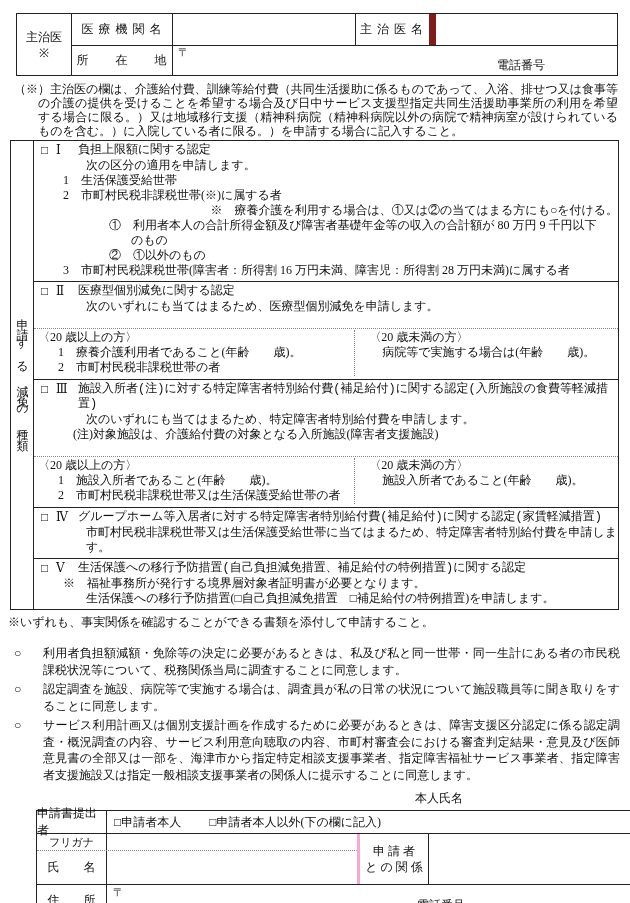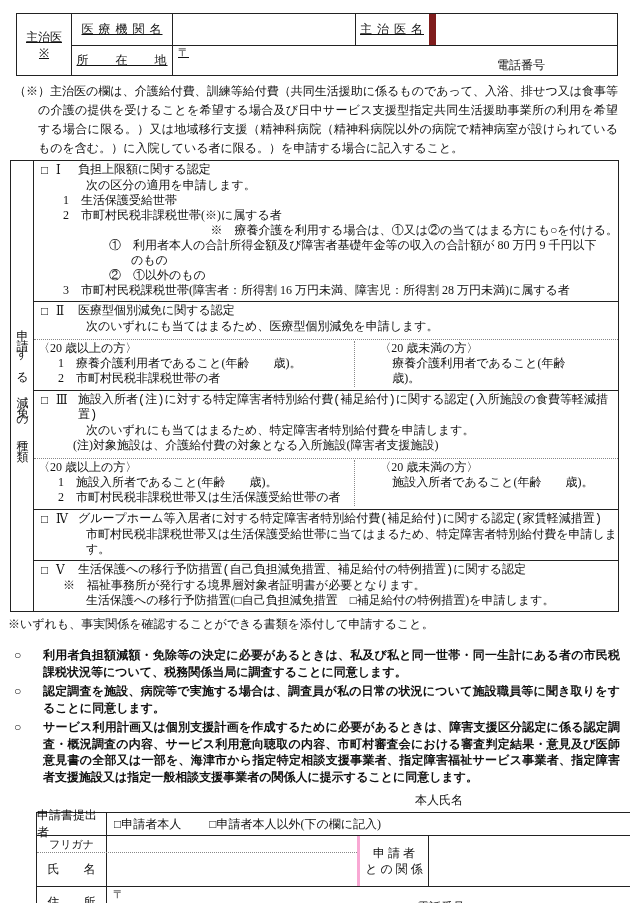--- a/index.html
+++ b/index.html
@@ -4,67 +4,67 @@
 <style>
   * { margin:0; padding:0; box-sizing:border-box; }
   html,body { background:#fff; }
   body {
     width:630px; height:903px; position:relative;
     color:#111;
     font-family:"Liberation Serif","DejaVu Serif",serif;
     font-size:12px;
   }
   
-  .doc-table { margin:13px 0 0 16px; width:602px; border:1px solid #222; display:flex;text-decoration:underline; }
+  .doc-table { margin:13px 0 0 16px; width:602px; border:1px solid #222; display:flex; }
   .doc-side { width:55px; border-right:1px solid #222; display:flex; flex-direction:column; align-items:center; justify-content:center; line-height:16px; }
   .doc-main { flex:1; }
   .doc-row { display:flex; }
   .doc-row1 { height:32px; border-bottom:1px solid #222; }
   .doc-row2 { height:29px; }
   .cell-label { display:flex; align-items:center; justify-content:center; letter-spacing:1px; }
   .w101 { width:101px; border-right:1px solid #222; }
   .w173 { width:173px; border-right:1px solid #222; }
   .w80  { width:80px;  border-right:7px solid #7f1d1d; }
   .doc-val { flex:1; }
   .addr-val { flex:1; position:relative; padding:0 0 0 5px; }
   .postal-mark { font-size:11px; line-height:13px; }
   .phone-label { position:absolute; left:324px; bottom:1px; }
   
-  .note-para { margin:6px 12px 0 14px; padding-left:24px; text-indent:-24px; line-height:19px; text-align:justify; }
+  .note-para { margin:6px 12px 0 14px; padding-left:24px; text-indent:-24px; line-height:14px; text-align:justify; }
   
   .main-table { margin:2px 0 0 10px; width:609px; border:1px solid #222; display:flex; }
   .side-cell { width:23px; border-right:1px solid #222; display:flex; align-items:center; justify-content:center; }
   .side-cell span { writing-mode:vertical-rl; text-orientation:upright; letter-spacing:10px; }
   .sections { flex:1; }
   .section { padding:2px 0 3px 0; }
   .section + .section { border-top:1px solid #222; }
   .ln { line-height:15px; }
   .sec-header { display:flex; line-height:15px; }
   .chk-col { width:20px; flex:none; padding-left:7px; }
   .rn-col { width:24px; flex:none; text-align:left; padding-left:2px; }
   .sec-title { flex:1; padding-right:6px;font-family:Liberation Mono, monospace; }
   .pl52 { padding-left:52px; }
   .pl39 { padding-left:39px; }
   .itm { padding-left:52px; text-indent:-23px; }
   .star { padding-left:75px; text-indent:-23px;text-align:right; }
   .sub1 { padding-left:97px; text-indent:-22px; }
   .sub1b { padding-left:97px; }
   .s5note { padding-left:54px; text-indent:-25px; }
-  .cols { display:flex; border-top:1px dotted #888; margin-top:5px; padding-top:1px;gap:10px; }
+  .cols { display:flex; border-top:1px dotted #888; margin-top:14px; padding-top:1px; }
   .col-l { width:55%; border-right:1px dotted #888; padding:0 2px 1px 4px; }
   .col-r { flex:1; padding:0 2px 1px 14px; }
   .col-item-n { padding-left:20px; }
   .col-item { padding-left:13px; }
   .cb { display:inline; }
   
   .attach-note { margin:4px 0 0 8px; line-height:16px; }
   .consents { margin:15px 10px 0 14px; }
   .consent { display:flex; margin-bottom:3px; line-height:16.5px; }
   .o-mark { width:29px; flex:none; }
-  .consent-text { flex:1; text-align:justify;font-weight:bold; }
+  .consent-text { flex:1; text-align:justify; }
   .honnin { margin:7px 0 3px 415px; }
   
   .sub-table { margin-left:36px; width:620px; border:1px solid #222; }
   .st-row1 { display:flex; height:23px; border-bottom:1px solid #222; }
   .st-head { width:70px; border-right:1px solid #222; display:flex; align-items:center; justify-content:center; }
   .st-options { flex:1; display:flex; align-items:center; padding-left:7px; }
   .st-opt1 { margin-right:28px; }
   .st-mid { display:flex; border-bottom:1px solid #222; }
   .st-mid-left { width:323px; border-right:3px solid #f9a8d4; display:flex; flex-direction:column; }
   .st-fur-row { display:flex; height:17px; border-bottom:1px dotted #888; }
@@ -134,21 +134,21 @@
       </div>
       <div class="ln pl52">次のいずれにも当てはまるため、医療型個別減免を申請します。</div>
       <div class="cols">
         <div class="col-l">
           <div class="ln">〈20 歳以上の方〉</div>
           <div class="ln col-item-n">1　療養介護利用者であること(年齢　　歳)。</div>
           <div class="ln col-item-n">2　市町村民税非課税世帯の者</div>
         </div>
         <div class="col-r">
           <div class="ln">〈20 歳未満の方〉</div>
-          <div class="ln col-item">療養介護利用者であること(年齢　　歳)。</div>
+          <div class="ln col-item">病院等で実施する場合は(年齢　　歳)。</div>
         </div>
       </div>
     </div>
 
     <div class="section">
       <div class="sec-header">
         <span class="chk-col cb">□</span>
         <span class="rn-col">Ⅲ</span>
         <span class="sec-title">施設入所者(注)に対する特定障害者特別給付費(補足給付)に関する認定(入所施設の食費等軽減措置)</span>
       </div>

